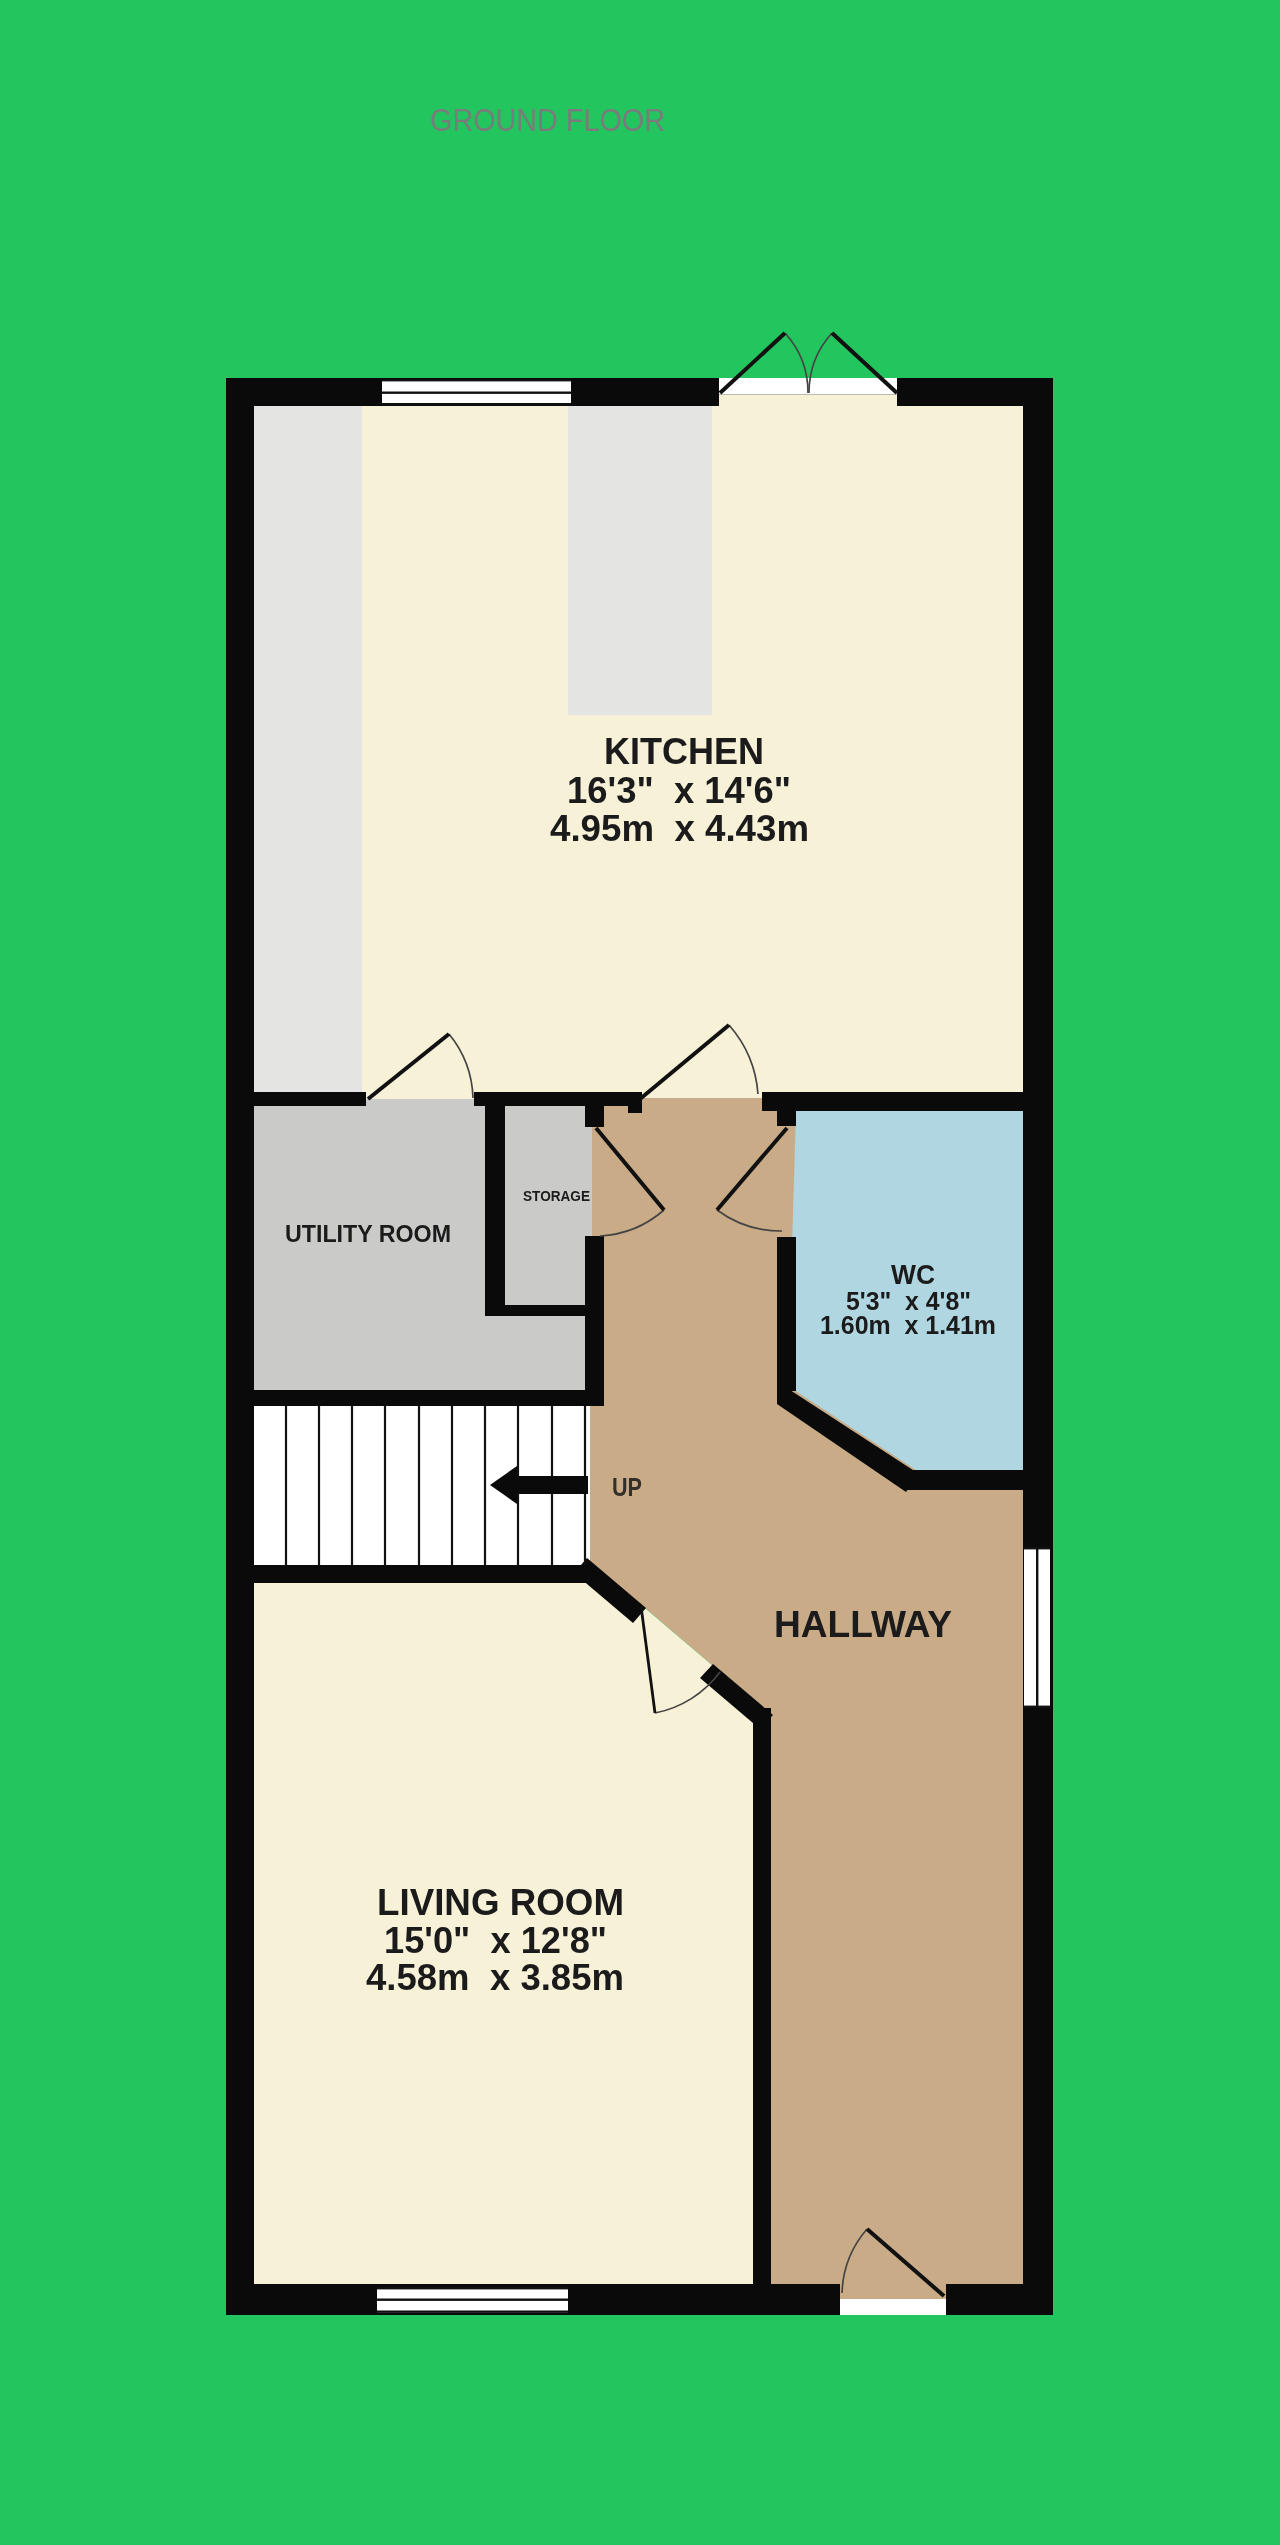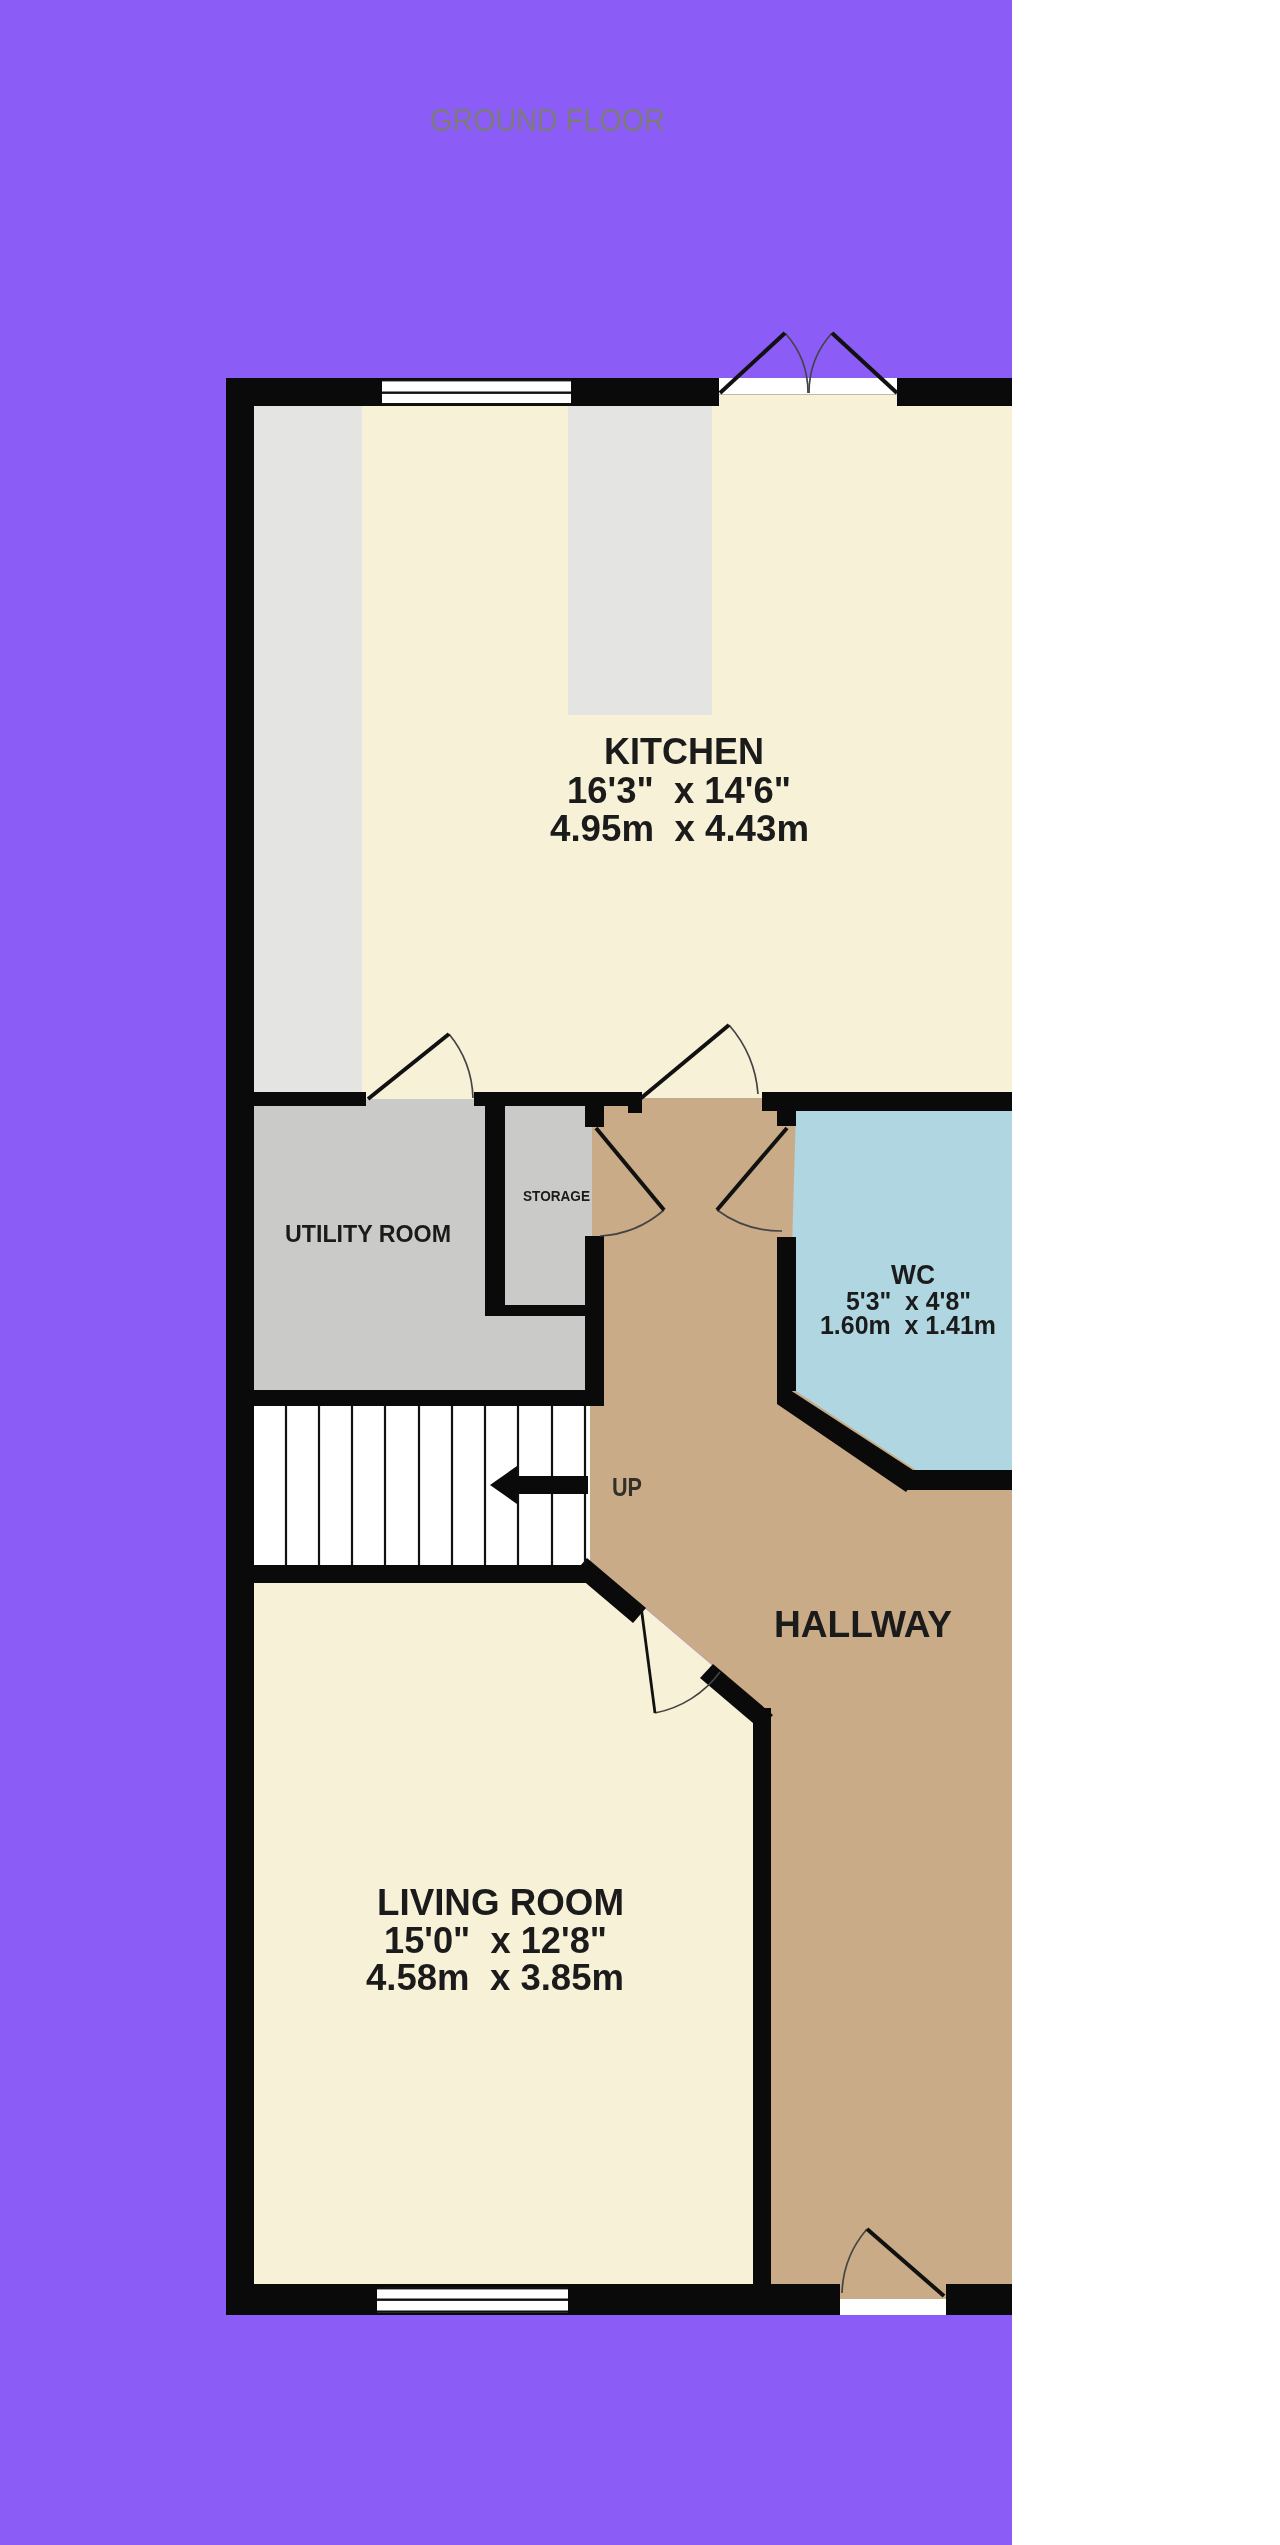--- a/index.html
+++ b/index.html
@@ -1,16 +1,16 @@
 <!DOCTYPE html>
 <html><head>
 <meta charset="utf-8">
 <style>
   html,body{margin:0;padding:0;background:#ffffff;}
-  .page{position:relative;width:1012px;height:2545px;background:#8b5cf6;overflow:hidden;}
+  .page{position:relative;width:1280px;height:2545px;background:#22c55e;overflow:hidden;}
   svg{position:absolute;left:0;top:0;}
   text{font-family:"Liberation Sans",sans-serif;}
 </style>
 </head>
 <body>
 <div class="page">
 <svg width="1280" height="2545" viewBox="0 0 1280 2545">
 
   <rect x="254" y="406" width="769" height="686" fill="#f7f1d8"></rect>
 

